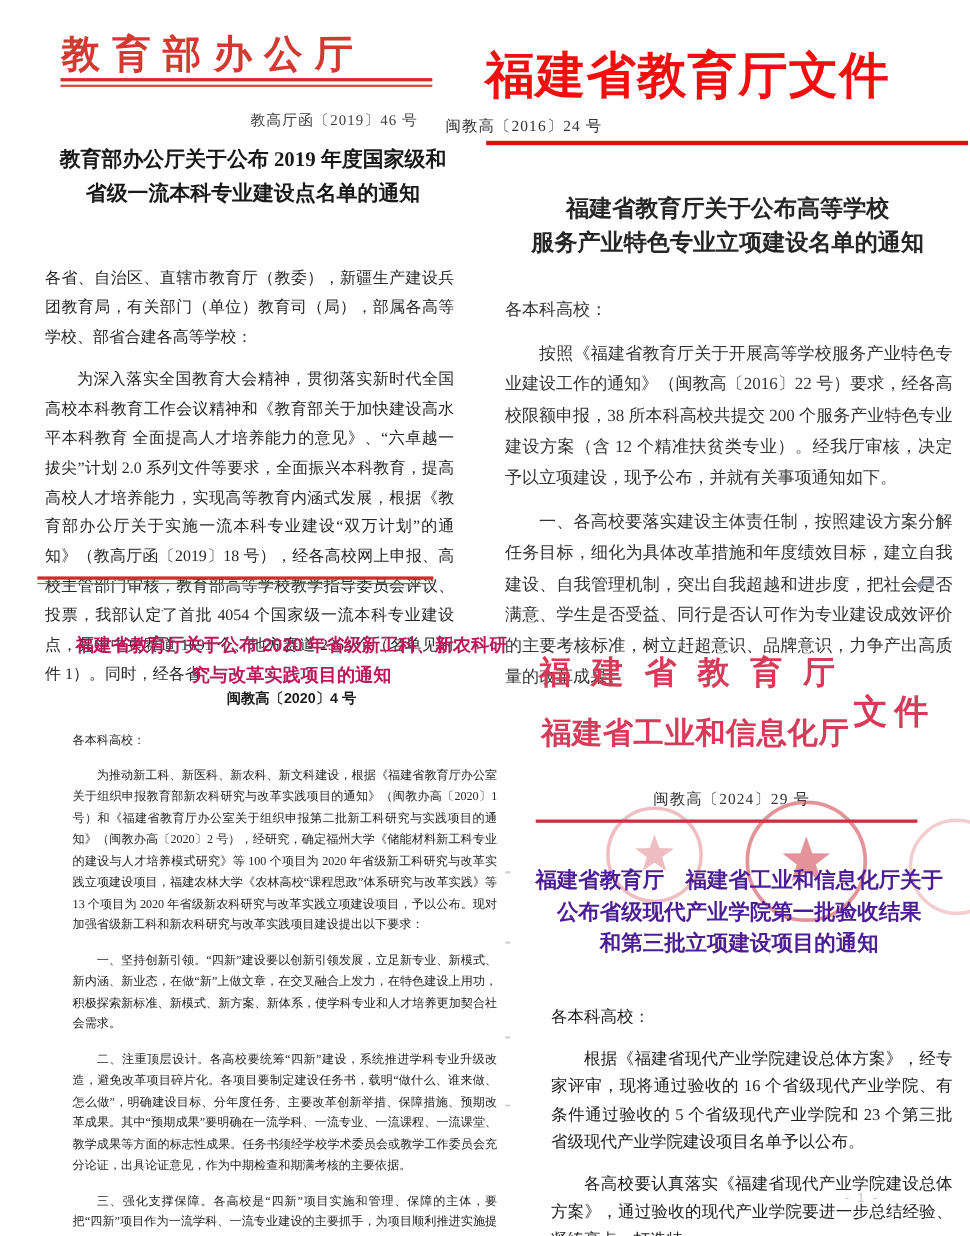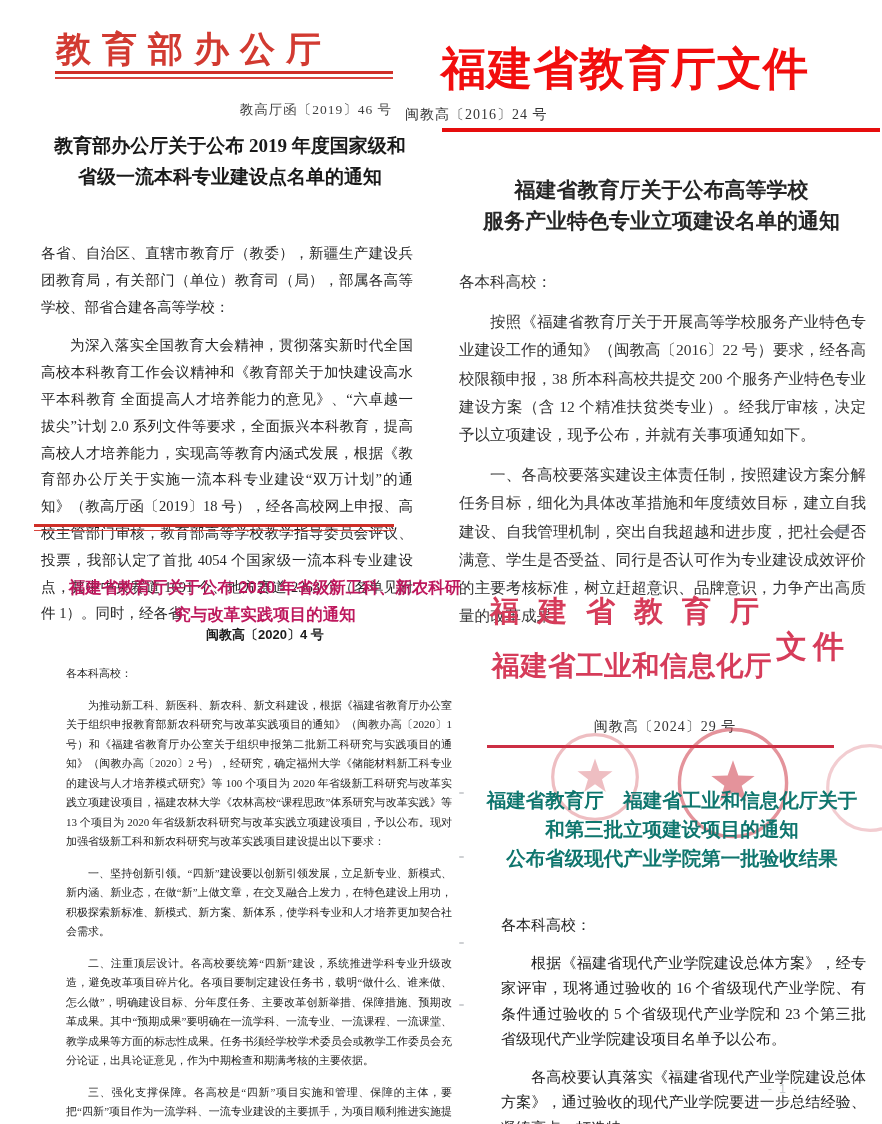--- a/index.html
+++ b/index.html
@@ -20,21 +20,21 @@
     left: 56px; top: 26px; width: 330px;
     font-size: 35px; font-weight: 700; letter-spacing: 11px;
     color: #d23a31; white-space: nowrap;
   }
   .moe-rule-top {
     left: 55px; top: 71px; width: 338px; height: 8px;
     border-top: 3.5px solid #cf2f28; border-bottom: 2px solid #d8453d;
     box-sizing: border-box;
   }
   .moe-docnum {
-    left: 160px; top: 101px; width: 232px; text-align: right;
+    left: 148px; top: 101px; width: 232px; text-align: right;
     font-size: 13.5px; color: #3e3e3e; letter-spacing: 1px;
   }
   .moe-title {
     left: 20px; top: 130px; width: 420px; text-align: center;
     font-size: 19px; line-height: 31px; font-weight: 700; color: #191919;
   }
   .moe-body {
     left: 29px; top: 228px; width: 396px;
     font-size: 14.5px; line-height: 26.8px; color: #262626;
   }
@@ -96,21 +96,21 @@
     font-size: 27.5px; font-weight: 700; letter-spacing: 0.5px;
     color: #d63c5a; white-space: nowrap;
   }
   .fj24-docnum {
     left: 445px; top: 718px; width: 440px; text-align: center;
     font-size: 14px; color: #333333; letter-spacing: 1px;
   }
   .fj24-rule { left: 487px; top: 745px; width: 347px; height: 2.5px; background: #cc2e44; }
   .fj24-title {
     left: 462px; top: 786px; width: 420px; text-align: center;
-    font-size: 19.5px; line-height: 29px; font-weight: 700; color: #0f766e;
+    font-size: 19.5px; line-height: 29px; font-weight: 700; color: #4c1d95;
   }
   .fj24-body {
     left: 489px; top: 901px; width: 389px;
     font-size: 15px; line-height: 25.5px; color: #222222;
   }
   .seal { pointer-events: none; }
   .seal-main  { left: 676px; top: 726px; width: 114px; height: 114px; opacity: 0.55; }
   .seal-left  { left: 549px; top: 731px; width: 92px;  height: 92px;  opacity: 0.33; }
   .seal-right { left: 824px; top: 742px; width: 92px;  height: 92px;  opacity: 0.25; }
   .page-num { left: 768px; top: 1082px; font-size: 12px; color: #c0c4ca; letter-spacing: 2px; }
@@ -183,22 +183,22 @@
     <svg class="abs seal seal-main" viewBox="0 0 100 100">
       <circle cx="50" cy="50" r="47" fill="none" stroke="#ce3c4a" stroke-width="3"></circle>
       <polygon points="50,30 54.7,43.5 69,43.8 57.6,52.5 61.8,66.2 50,58 38.2,66.2 42.4,52.5 31,43.8 45.3,43.5" fill="#ce3c4a"></polygon>
     </svg>
     <svg class="abs seal seal-right" viewBox="0 0 100 100">
       <circle cx="50" cy="50" r="46" fill="none" stroke="#ce3c4a" stroke-width="3.5"></circle>
     </svg>
 
     <div class="abs serif fj24-title">
       <div>福建省教育厅　福建省工业和信息化厅关于</div>
+      <div>公布省级现代产业学院第一批验收结果</div>
       <div>和第三批立项建设项目的通知</div>
-      <div>公布省级现代产业学院第一批验收结果</div>
     </div>
     <div class="abs serif fj24-body justify">
       <p>各本科高校：</p>
       <p class="indent">根据《福建省现代产业学院建设总体方案》，经专家评审，现将通过验收的 16 个省级现代产业学院、有条件通过验收的 5 个省级现代产业学院和 23 个第三批省级现代产业学院建设项目名单予以公布。</p>
       <p class="indent">各高校要认真落实《福建省现代产业学院建设总体方案》，通过验收的现代产业学院要进一步总结经验、凝练亮点，打造特</p>
     </div>
     <div class="abs sans page-num">- 1 -</div>
 
     <div class="abs bind-mark" style="top:792px"></div>
     <div class="abs bind-mark" style="top:856px"></div>

